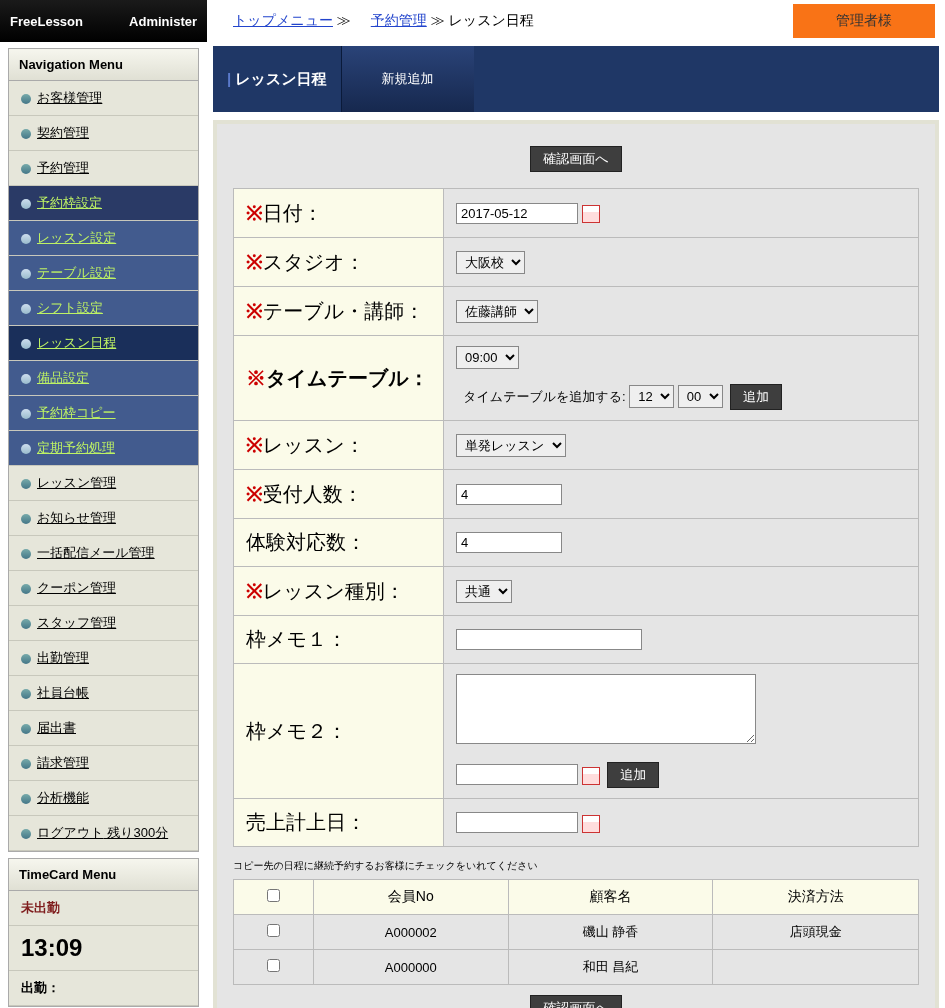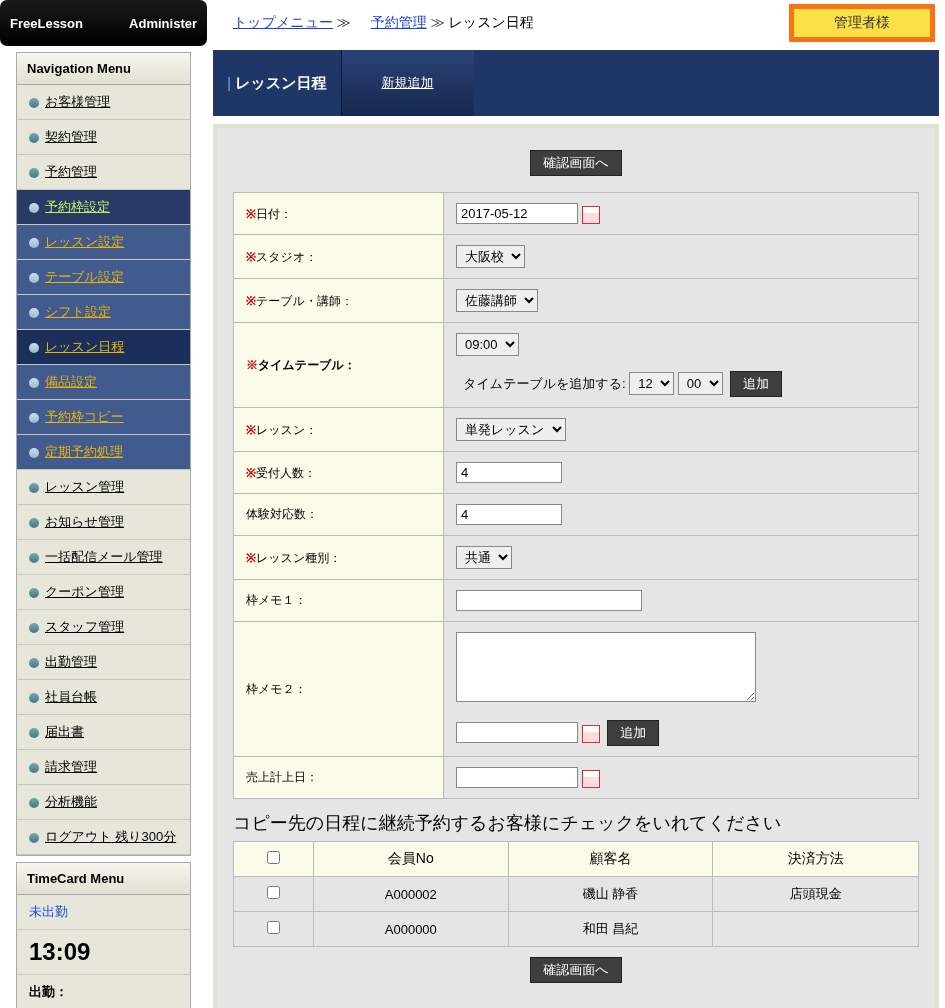--- a/index.html
+++ b/index.html
@@ -1,53 +1,53 @@
 <!DOCTYPE html>
 <html><head>
 <meta charset="utf-8">
 <style>
 * { box-sizing: border-box; margin: 0; padding: 0; }
 body { font-family: "MS PGothic", sans-serif; font-size: 13px; background: #fff; width: 945px; }
 a { color: #0033cc; }
 .topbar { display: flex; }
-.logo-box { width: 207px; background: linear-gradient(#1a1a1a,#000); color: #fff; display: flex; justify-content: space-between; align-items: center; padding: 6px 10px; font-weight: bold; border-radius: 7px; }
+.logo-box { width: 207px; background: linear-gradient(#1a1a1a,#000); color: #fff; display: flex; justify-content: space-between; align-items: center; padding: 6px 10px; font-weight: bold; }
 .bread-area { flex: 1; padding: 4px 10px; display: flex; justify-content: space-between; align-items: center; }
 .breadcrumb { font-size: 14px; }
 .breadcrumb a { color: #2244cc; text-decoration: underline; margin-left: 16px; }
-.admin-badge { background: #fde047; border: 5px solid #f97316; color: #333; padding: 5px 40px; font-size: 14px; }
+.admin-badge { background: #f97316; border: 3px solid #f97316; color: #333; padding: 5px 40px; font-size: 14px; }
 .layout { display: flex; }
 .side { width: 207px; }
-.navbox, .tcbox { background: #e6e6da; border: 1px solid #aaa; margin: 6px 16px; }
+.navbox, .tcbox { background: #e6e6da; border: 1px solid #aaa; margin: 6px 8px; }
 .navtitle, .tctitle { background: linear-gradient(#f6f6ee,#e0e0d4); font-weight: bold; padding: 8px 10px; border-bottom: 1px solid #aaa; }
 .navitem, .subitem { display: block; border-bottom: 1px solid #c8c8bc; padding: 8px 12px; text-decoration: underline; color: #000; cursor: pointer; }
 .navitem.active { background: #2a3a66; color: #bef264; }
-.subitem { background: #425b8e; color: #eab308; text-decoration: underline; }
+.subitem { background: #425b8e; color: #bef264; text-decoration: underline; }
 .subitem.active { background: #1a2f5a; }
 .bullet { display: inline-block; width: 10px; height: 10px; border-radius: 50%; background: linear-gradient(#7aa,#478); margin-right: 6px; vertical-align: middle; }
 .navitem.active .bullet, .subitem .bullet { background: linear-gradient(#cde,#9bc); }
 .nodeco { text-decoration: none; }
-.tc-status { color: #1d4ed8; font-weight: normal; padding: 8px 12px; border-bottom: 1px solid #c8c8bc; }
+.tc-status { color: #7f1d1d; font-weight: bold; padding: 8px 12px; border-bottom: 1px solid #c8c8bc; }
 .tc-time { font-size: 24px; font-weight: bold; padding: 8px 12px; border-bottom: 1px solid #c8c8bc; }
 .tc-label { font-weight: bold; padding: 8px 12px; border-bottom: 1px solid #c8c8bc; }
 .main { flex: 1; padding: 0 6px 6px 6px; }
 .pageheader { background: #1f3766; color: #fff; display: flex; justify-content: flex-start; align-items: center; margin-top: 4px; }
 .pageheader .ttl { padding: 8px 14px; font-weight: bold; font-size: 15px; }
 .pageheader .ttl .bar { color: #5a7acc; margin-right: 4px; }
-.newbtn { color: #fff; text-decoration: underline; padding: 24px 40px; border-left: 1px solid #0a1a3a; background: linear-gradient(#2a4378,#16284e); cursor: pointer; }
+.newbtn { color: #fff; padding: 24px 40px; border-left: 1px solid #0a1a3a; background: linear-gradient(#2a4378,#16284e); cursor: pointer; }
 .formpanel { border: 4px solid #e2e2d4; background: #e5e5e5; padding: 12px 16px; margin-top: 8px; }
 .centerbtn { text-align: center; margin: 10px 0 16px; }
 .darkbtn { background: #3e3e3e; color: #fff; border: 1px solid #222; padding: 3px 12px; font-size: 13px; cursor: pointer; }
 table.form { width: 100%; border-collapse: collapse; }
 table.form th, table.form td { border: 1px solid #bbb; padding: 10px 12px; text-align: left; font-weight: normal; }
-table.form th { background: #fbfbe9; width: 210px; font-size: 12px; }
+table.form th { background: #fbfbe9; width: 210px; font-size: 20px; }
 .req { color: #c00; font-weight: bold; }
 input[type=text], textarea, select { border: 1px solid #888; padding: 2px 4px; font-family: inherit; font-size: 13px; }
 textarea { width: 300px; height: 70px; resize: both; }
 .cal-icon { display: inline-block; width: 18px; height: 18px; border: 1px solid #c33; background: linear-gradient(#fff 40%, #fdd 40%); vertical-align: middle; margin-left: 4px; cursor: pointer; }
-.note { margin: 12px 0 6px; font-size: 18px; }
+.note { margin: 12px 0 6px; font-size: 10px; }
 table.cust { width: 100%; border-collapse: collapse; border-radius: 10px; }
 table.cust th, table.cust td { border: 1px solid #bbb; padding: 8px; text-align: center; }
 table.cust th { background: #fbfbe9; font-weight: normal; font-size: 14px; }
 .bottombar { background: #1f3766; height: 6px; margin-top: 8px; }
 </style>
 </head>
 <body>
 
 <div class="topbar">
   <div class="logo-box">

